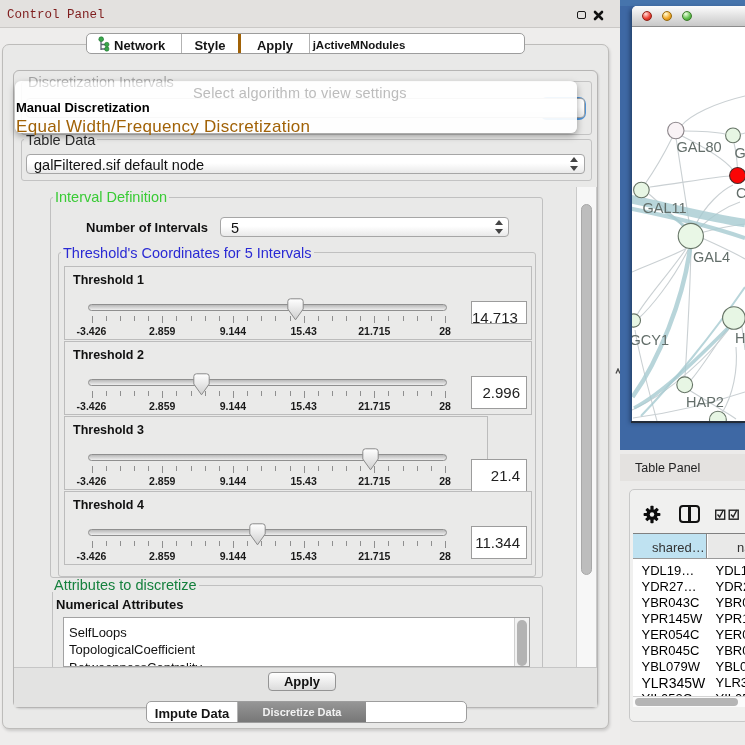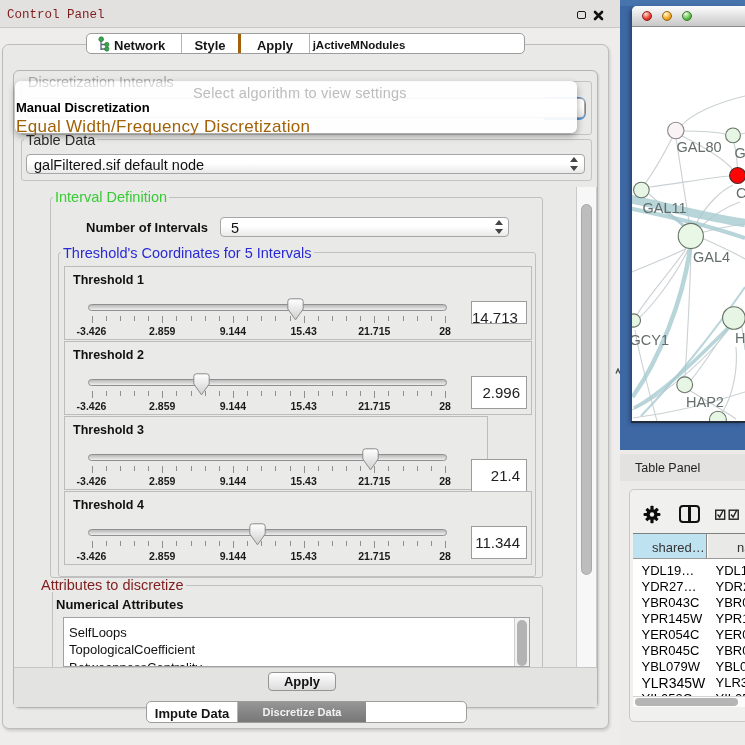--- a/index.html
+++ b/index.html
@@ -258,21 +258,21 @@
             <stop offset="0" stop-color="#ffffff"></stop>
             <stop offset="1" stop-color="#cfcfcf"></stop>
           </linearGradient>
         </defs>
       </svg>
       <div style="position:absolute;left:406px;top:34px;width:56px;height:33px;background:#fff;border:1px solid #9c9c9c;box-sizing:border-box;font-size:15px;color:#222;text-align:right;line-height:31px;padding-right:6px;">11.344</div>
     </div>
   </div>
 
 <div class="abs" style="left:52px;top:585px;width:491px;height:95px;border:1px solid #c0c0c0;border-radius:3px;box-sizing:border-box;"></div>
-<div class="abs grouplab" style="left:39px;top:578px;color:#7f1d1d;">Attributes to discretize</div>
+<div class="abs grouplab" style="left:52px;top:578px;color:#15803d;">Attributes to discretize</div>
 <div class="abs" style="left:56px;top:597px;font-size:13px;font-weight:bold;color:#111;">Numerical Attributes</div>
 <div class="abs" style="left:63px;top:617px;width:467px;height:50px;background:#ffffff;border:1px solid #a2a2a2;box-sizing:border-box;overflow:hidden;">
   <div style="position:absolute;left:5px;top:6.5px;font-size:13px;color:#111;">SelfLoops</div>
   <div style="position:absolute;left:5px;top:24px;font-size:13px;color:#111;">TopologicalCoefficient</div>
   <div style="position:absolute;left:5px;top:41.5px;font-size:13px;color:#111;">BetweennessCentrality</div>
   <div style="position:absolute;right:0;top:0;width:14px;height:50px;background:#f2f2f2;border-left:1px solid #cfcfcf;"></div>
   <div style="position:absolute;right:2.5px;top:2px;width:9.5px;height:46px;background:#b3b3b3;border-radius:5px;"></div>
 </div>
 
 <div class="abs" style="left:14px;top:667px;width:583px;height:40px;background:#e3e3e2;border-top:1px solid #c6c6c6;box-sizing:border-box;"></div>

